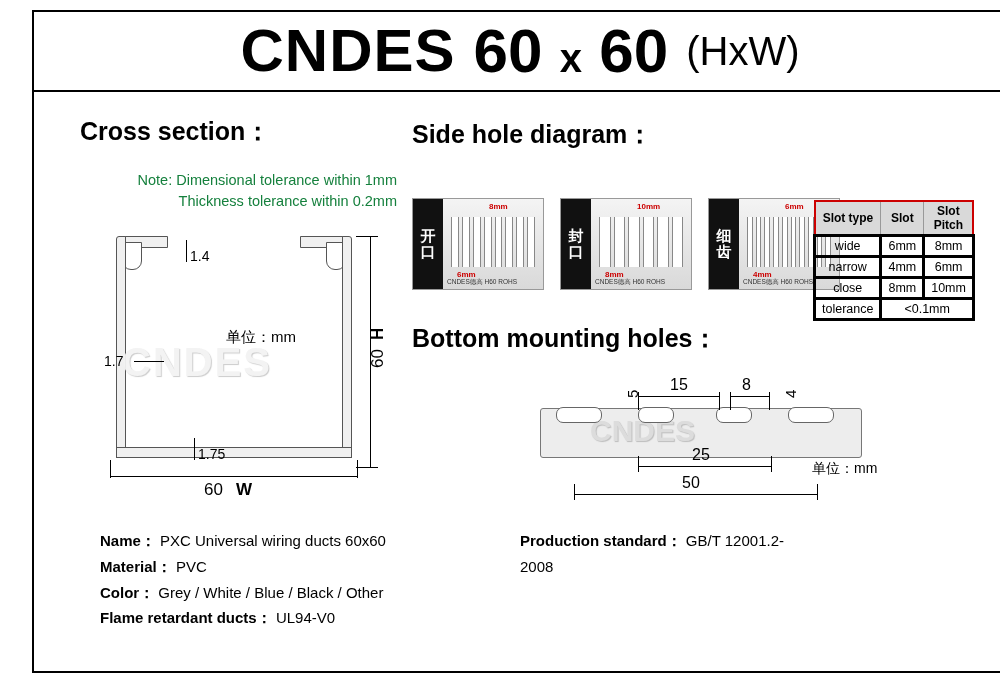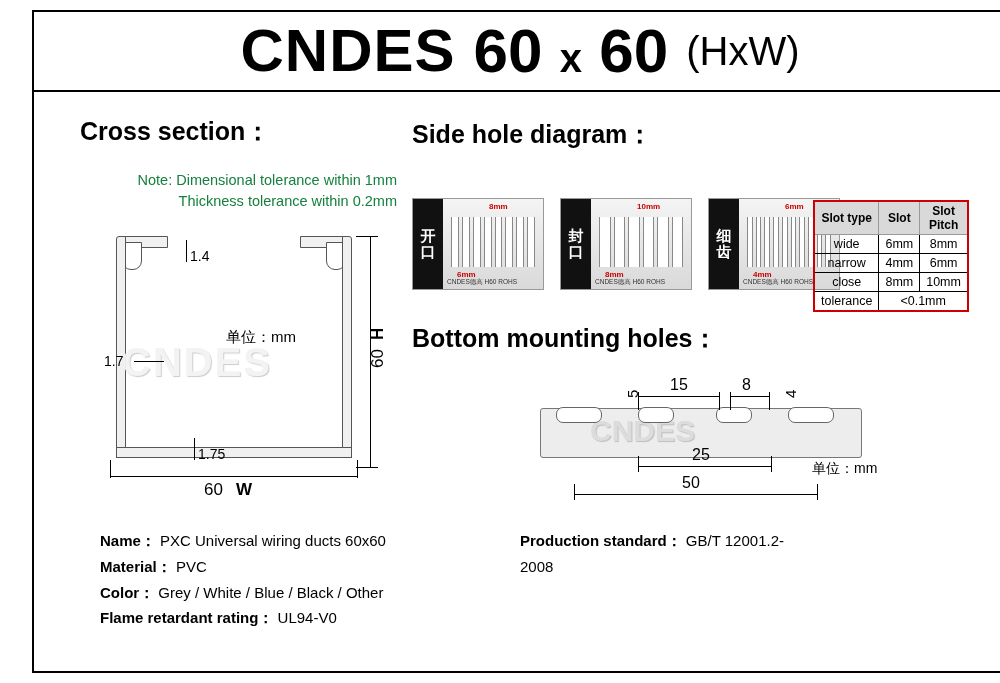--- a/index.html
+++ b/index.html
@@ -43,21 +43,21 @@
   .thumb .tag{width:30px;background:#111;color:#fff;font-size:15px;font-weight:bold;display:flex;flex-direction:column;align-items:center;justify-content:center;line-height:1.05;letter-spacing:0;}
   .thumb .pic{flex:1;position:relative;background:linear-gradient(#f4f4f4,#d9d9d9);}
   .slots{position:absolute;left:8px;top:18px;right:8px;bottom:22px;display:flex;gap:3px;align-items:stretch;}
   .slots i{display:block;flex:1;background:#fff;border-left:1px solid #888;border-right:1px solid #888;}
   .thumb .cap{position:absolute;left:4px;bottom:2px;font-size:6.5px;color:#333;}
   .thumb .mtop{position:absolute;left:46px;top:3px;font-size:8px;color:#c00;font-weight:bold;}
   .thumb .mbot{position:absolute;left:14px;bottom:10px;font-size:8px;color:#c00;font-weight:bold;}
   
   table.slot{position:absolute;left:793px;top:200px;border-collapse:collapse;border:2px solid #c00;font-size:12.5px;}
   table.slot th{background:#d9d9d9;font-size:12px;padding:2px 2px;border:1px solid #999;font-weight:bold;}
-  table.slot td{padding:2px 6px;border:1px solid #000000;text-align:center;}
+  table.slot td{padding:2px 6px;border:3px solid #000000;text-align:center;}
   
   .bottomwrap{position:absolute;left:500px;top:390px;width:380px;height:120px;}
   .plate{position:absolute;left:20px;top:18px;width:320px;height:48px;background:#ededed;border:1.5px solid #777;border-radius:3px;}
   .hole{position:absolute;top:17px;height:14px;background:#fff;border:1.4px solid #666;border-radius:7px;}
   .wm-plate{position:absolute;left:70px;top:24px;font-size:30px;font-weight:bold;color:#dcdcdc;text-shadow:1px 1px 1px #bdbdbd;}
   .unit2{position:absolute;left:292px;top:70px;font-size:14px;}
   
   .specs-l{position:absolute;left:80px;top:528px;font-size:15px;line-height:1.72;}
   .specs-r{position:absolute;left:500px;top:528px;font-size:15px;line-height:1.72;}
   .specs-l b,.specs-r b{font-weight:bold;}
@@ -263,21 +263,21 @@
     </div>
     <div>
       <b>Material：</b>
       <span>PVC</span>
     </div>
     <div>
       <b>Color：</b>
       <span>Grey / White / Blue / Black / Other</span>
     </div>
     <div>
-      <b>Flame retardant rating：</b>
+      <b>Flame retardant ducts：</b>
       <span>UL94-V0</span>
     </div>
   </div>
 
   <div class="specs-r">
     <div>
       <b>Production standard：</b>
       <span>GB/T 12001.2-2008</span>
     </div>
   </div>

